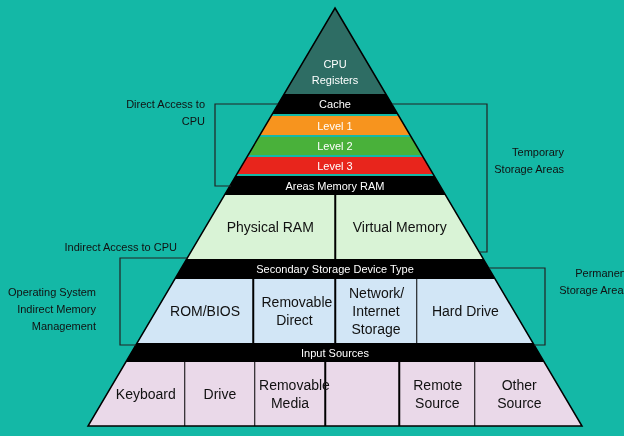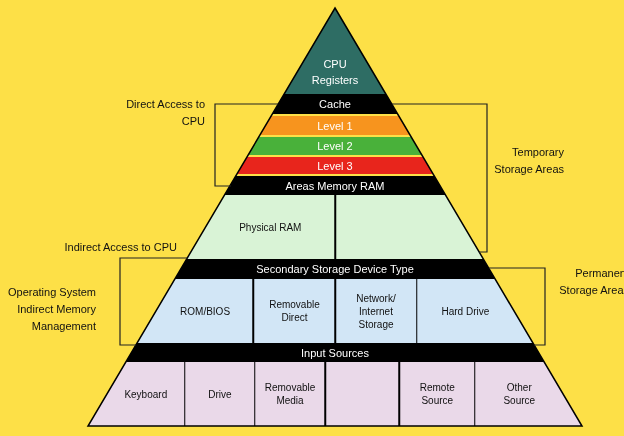--- a/index.html
+++ b/index.html
@@ -1,20 +1,20 @@
 <!DOCTYPE html>
 <html><head>
 <meta charset="utf-8">
 <style>
   html, body { margin:0; padding:0; background:#ffffff; }
   .stage {
     position: relative;
     width: 624px;
     height: 436px;
-    background: #fde047;
+    background: #14b8a6;
     font-family: "Liberation Sans", sans-serif;
     overflow: hidden;
   }
   .pyramid {
     position: absolute;
     left: 88px; top: 8px;
     width: 494px; height: 418px;
     clip-path: polygon(50% 0, 100% 100%, 0 100%);
     z-index: 1;
   }
@@ -30,21 +30,21 @@
   .b-mm    { top:168px; height:19px; background:#000000; }
   .b-ram   { top:187px; height:64px; background:#d9f3d6; }
   .b-sec   { top:251px; height:20px; background:#000000; }
   .b-store { top:271px; height:64px; background:#d2e6f6; }
   .b-input { top:335px; height:19px; background:#000000; }
   .b-src   { top:354px; height:64px; background:#ead9e9; }
   .wtxt  { color:#ffffff; font-size:11px; text-align:center; }
   .cpu-label { width:60px; line-height:1.4; }
   .cell {
     position:absolute; top:50%; transform:translate(-50%,-50%);
-    text-align:center; font-size:10px; line-height:1.3; color:#111111;
+    text-align:center; font-size:14px; line-height:1.3; color:#111111;
   }
   .vdiv {
     position:absolute; top:0; bottom:0; width:1.5px;
     background:#000000; transform:translateX(-50%);
   }
   .lines { position:absolute; left:0; top:0; z-index:2; pointer-events:none; }
   .lines polygon { fill:none; stroke:#000000; stroke-width:1.5; }
   .lines polyline { fill:none; stroke:#222222; stroke-width:1.2; }
   .note {
     position:absolute; z-index:3; font-size:11px; line-height:1.55;
@@ -83,20 +83,21 @@
       <div class="wtxt">Level 3</div>
     </div>
 
     <div class="band b-mm">
       <div class="wtxt">Areas Memory RAM</div>
     </div>
 
     <div class="band b-ram">
       <div class="vdiv" style="left:50%"></div>
       <div class="cell" style="left:36.9%; width:100px">Physical RAM</div>
+      <div class="cell" style="left:63.1%; width:100px">Virtual Memory</div>
     </div>
 
     <div class="band b-sec">
       <div class="wtxt">Secondary Storage Device Type</div>
     </div>
 
     <div class="band b-store">
       <div class="vdiv" style="left:33.5%"></div>
       <div class="vdiv" style="left:50%"></div>
       <div class="vdiv" style="left:66.5%"></div>

